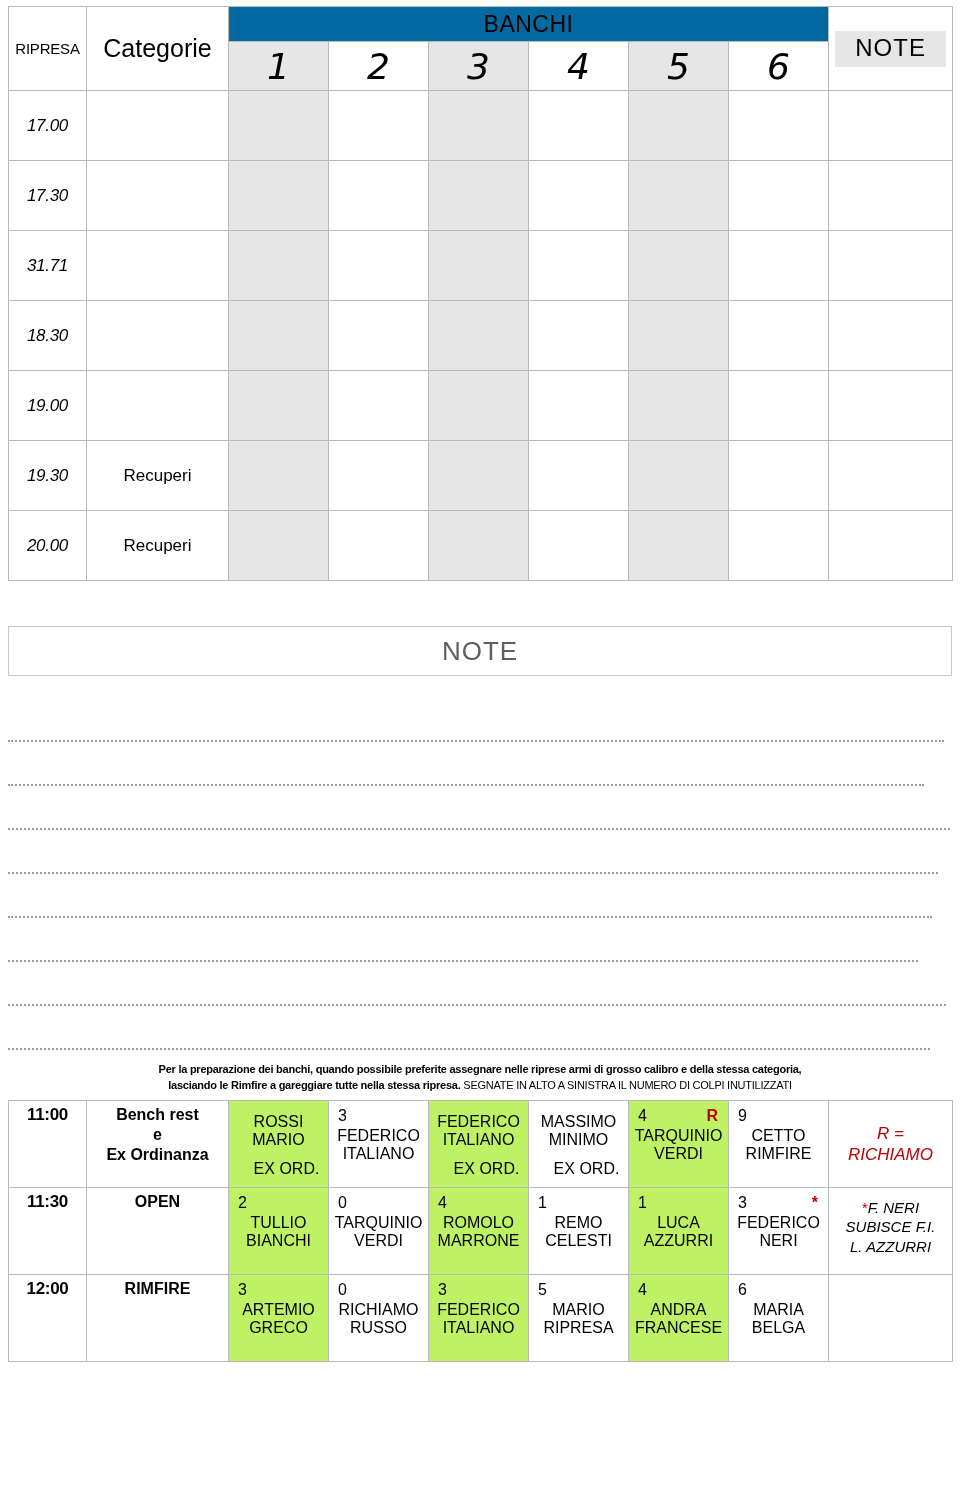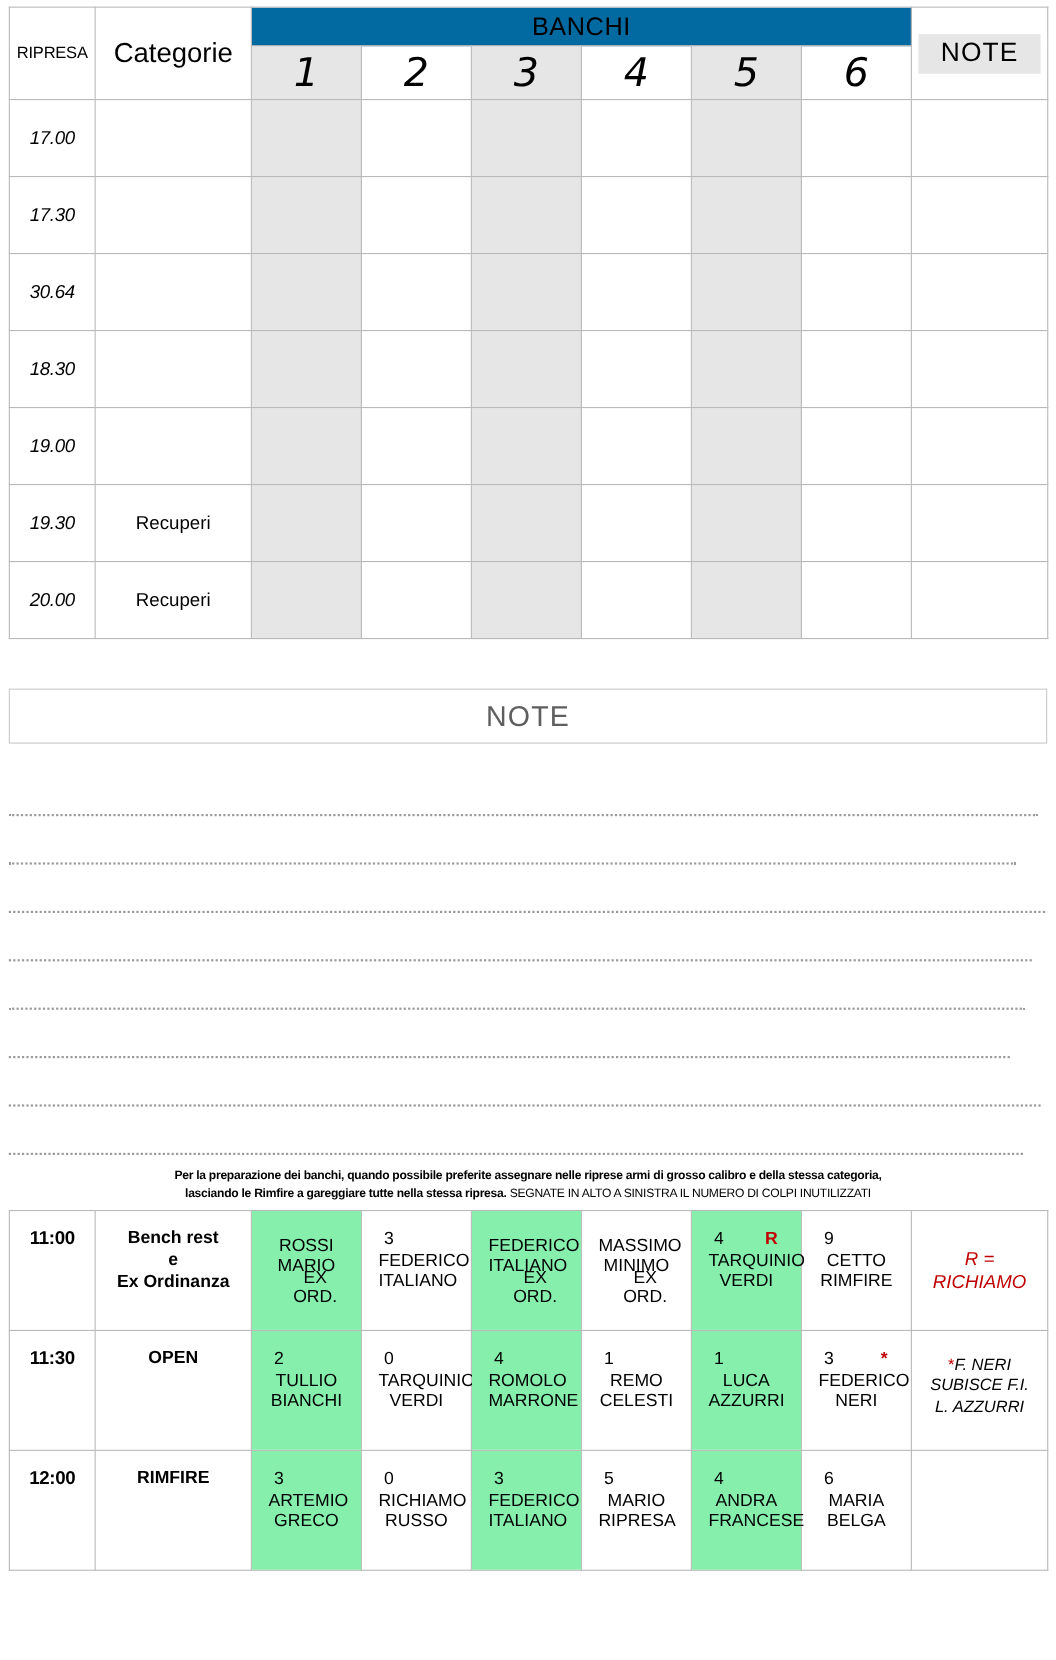--- a/index.html
+++ b/index.html
@@ -131,27 +131,27 @@
     width: 944px;
     margin: 6px 0 0 8px;
   }
   .assign col.c-ripresa  { width: 78px; }
   .assign col.c-cat      { width: 142px; }
   .assign col.c-bench    { width: 100px; }
   .assign col.c-note     { width: 124px; }
 
   .assign td {
     border: 1px solid #b9b9b9;
-    padding: 15px;
+    padding: 4px;
     vertical-align: top;
     text-align: center;
     height: 78px;
     position: relative;
   }
-  .assign td.shade { background: #86efac; }
+  .assign td.shade { background: #bef264; }
 
   .a-time {
     font-size: 17px;
     font-weight: bold;
     vertical-align: middle;
     letter-spacing: -0.3px;
   }
   .a-cat {
     font-size: 16px;
     font-weight: bold;
@@ -259,21 +259,21 @@
       <td class="cat-cell"></td>
       <td class="shade"></td>
       <td></td>
       <td class="shade"></td>
       <td></td>
       <td class="shade"></td>
       <td></td>
       <td></td>
     </tr>
     <tr>
-      <td class="time-cell">30.64</td>
+      <td class="time-cell">31.71</td>
       <td class="cat-cell"></td>
       <td class="shade"></td>
       <td></td>
       <td class="shade"></td>
       <td></td>
       <td class="shade"></td>
       <td></td>
       <td></td>
     </tr>
     <tr>

